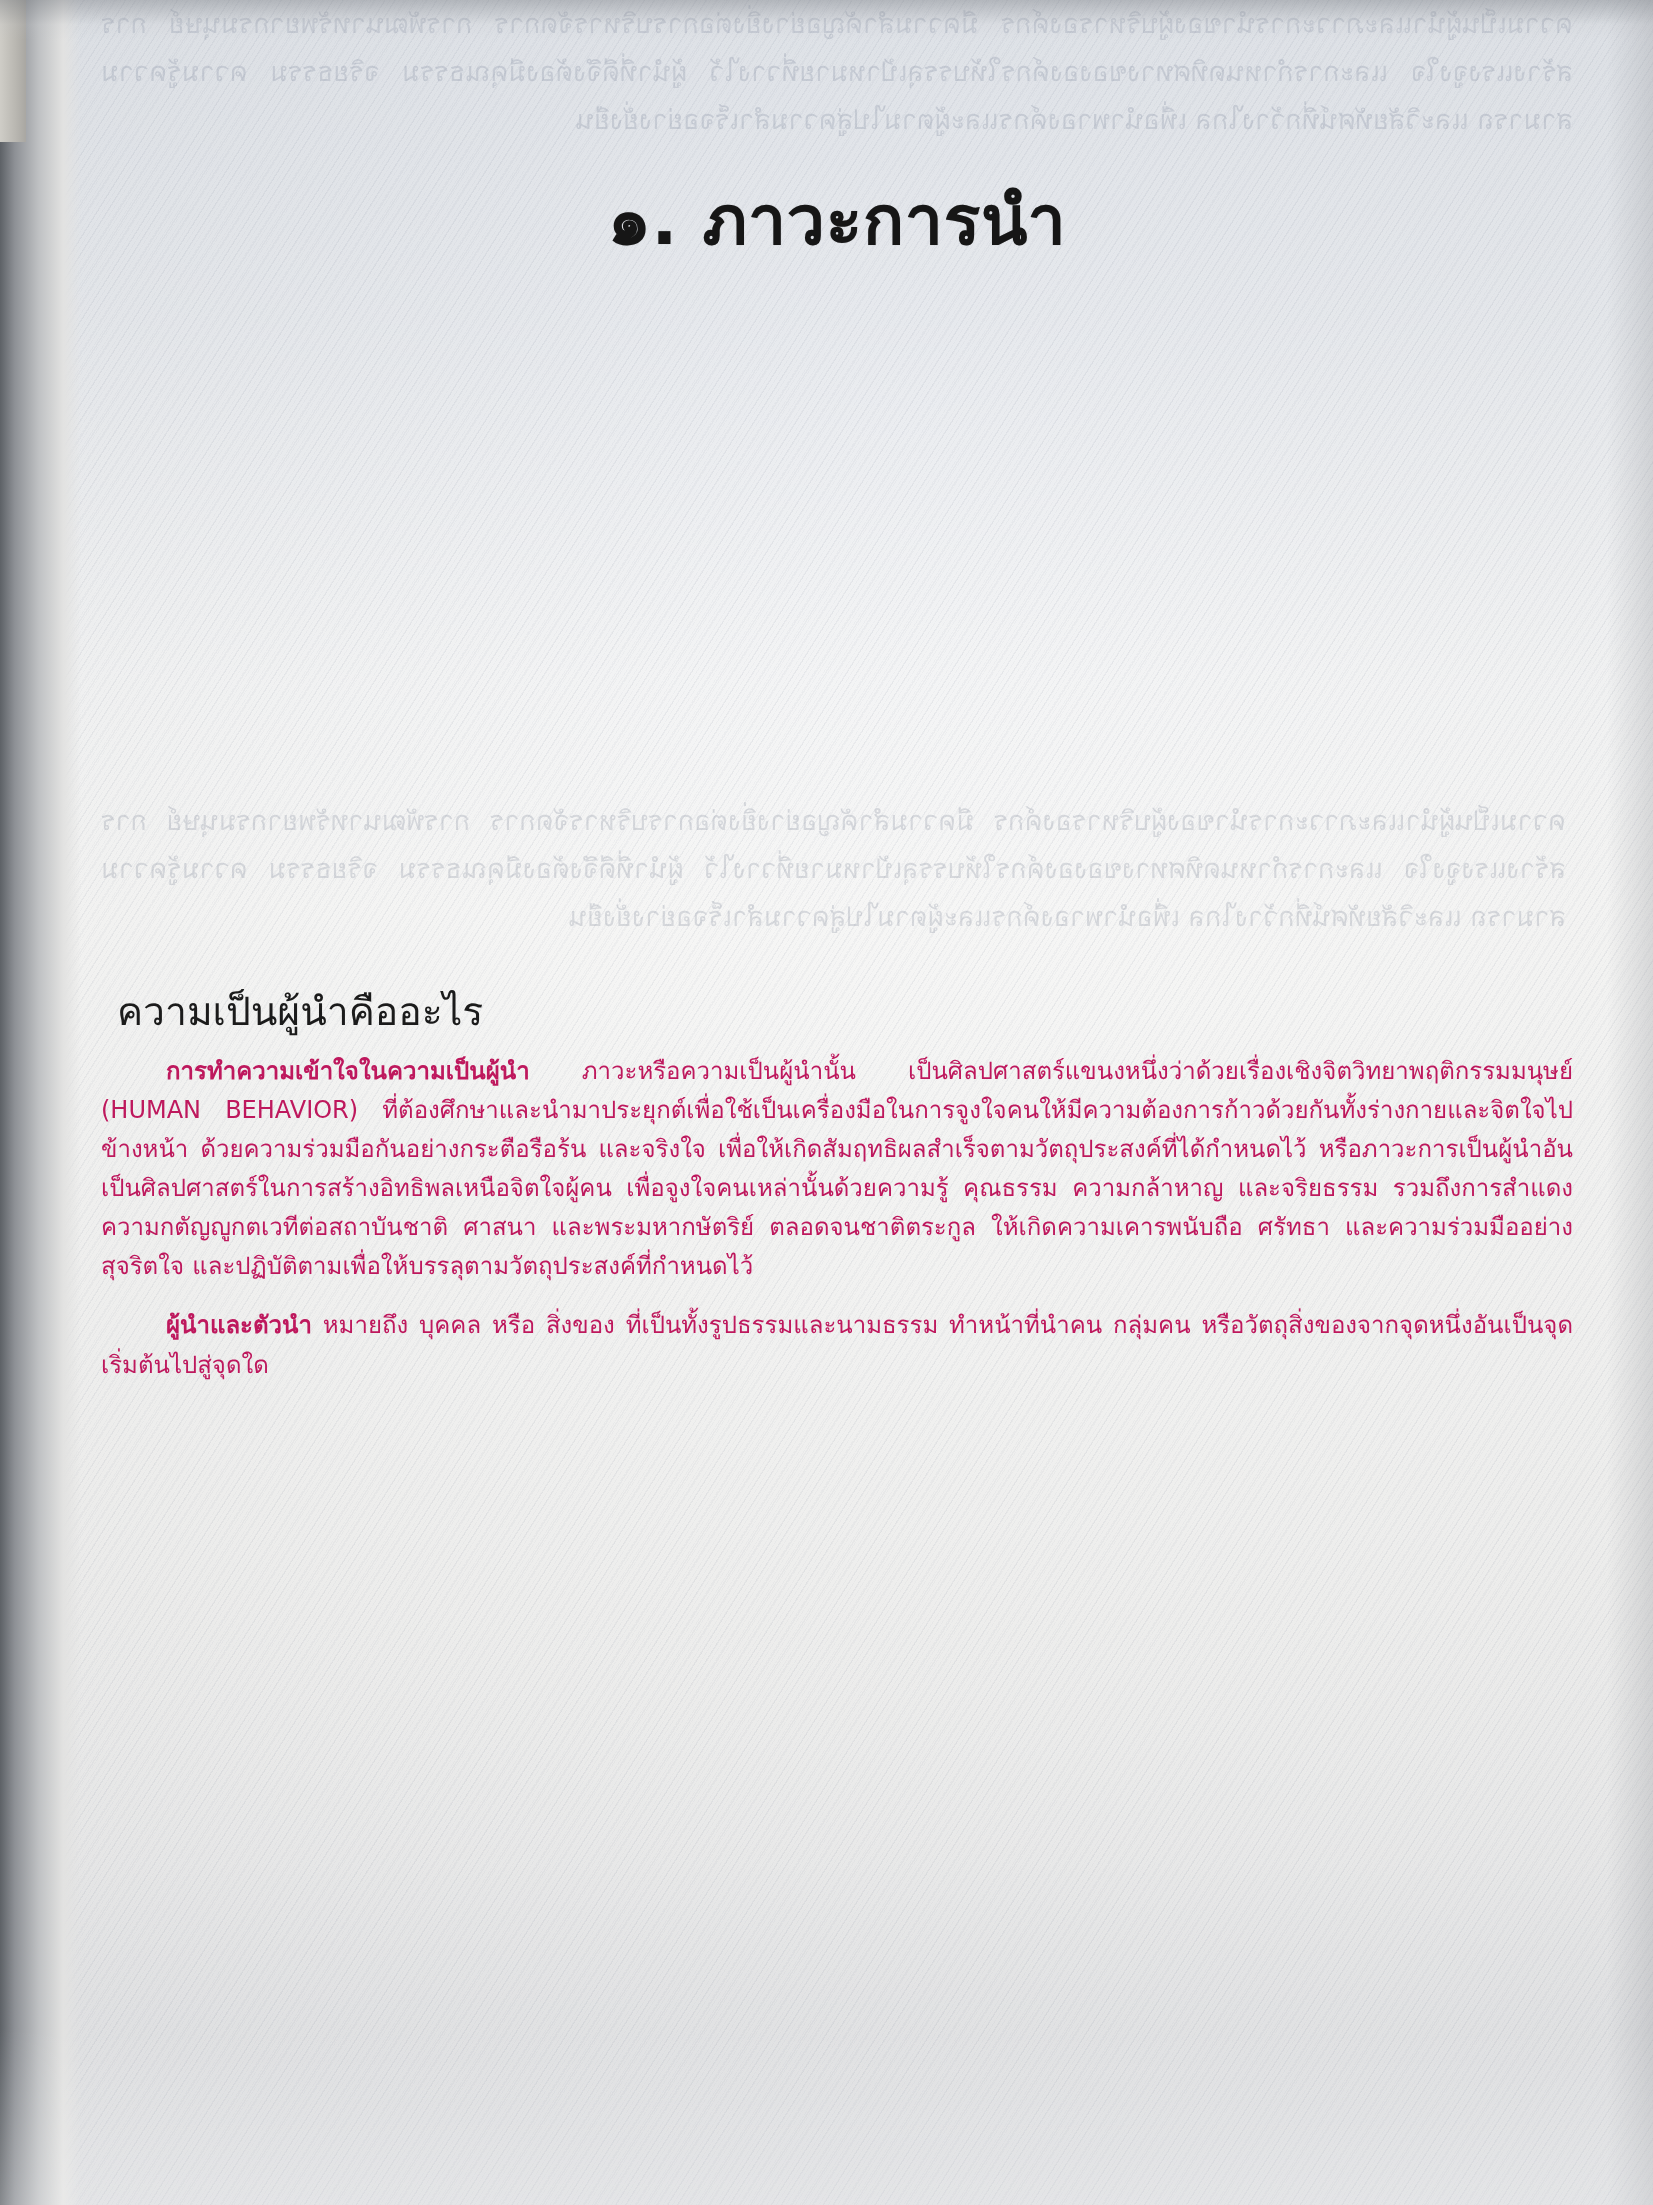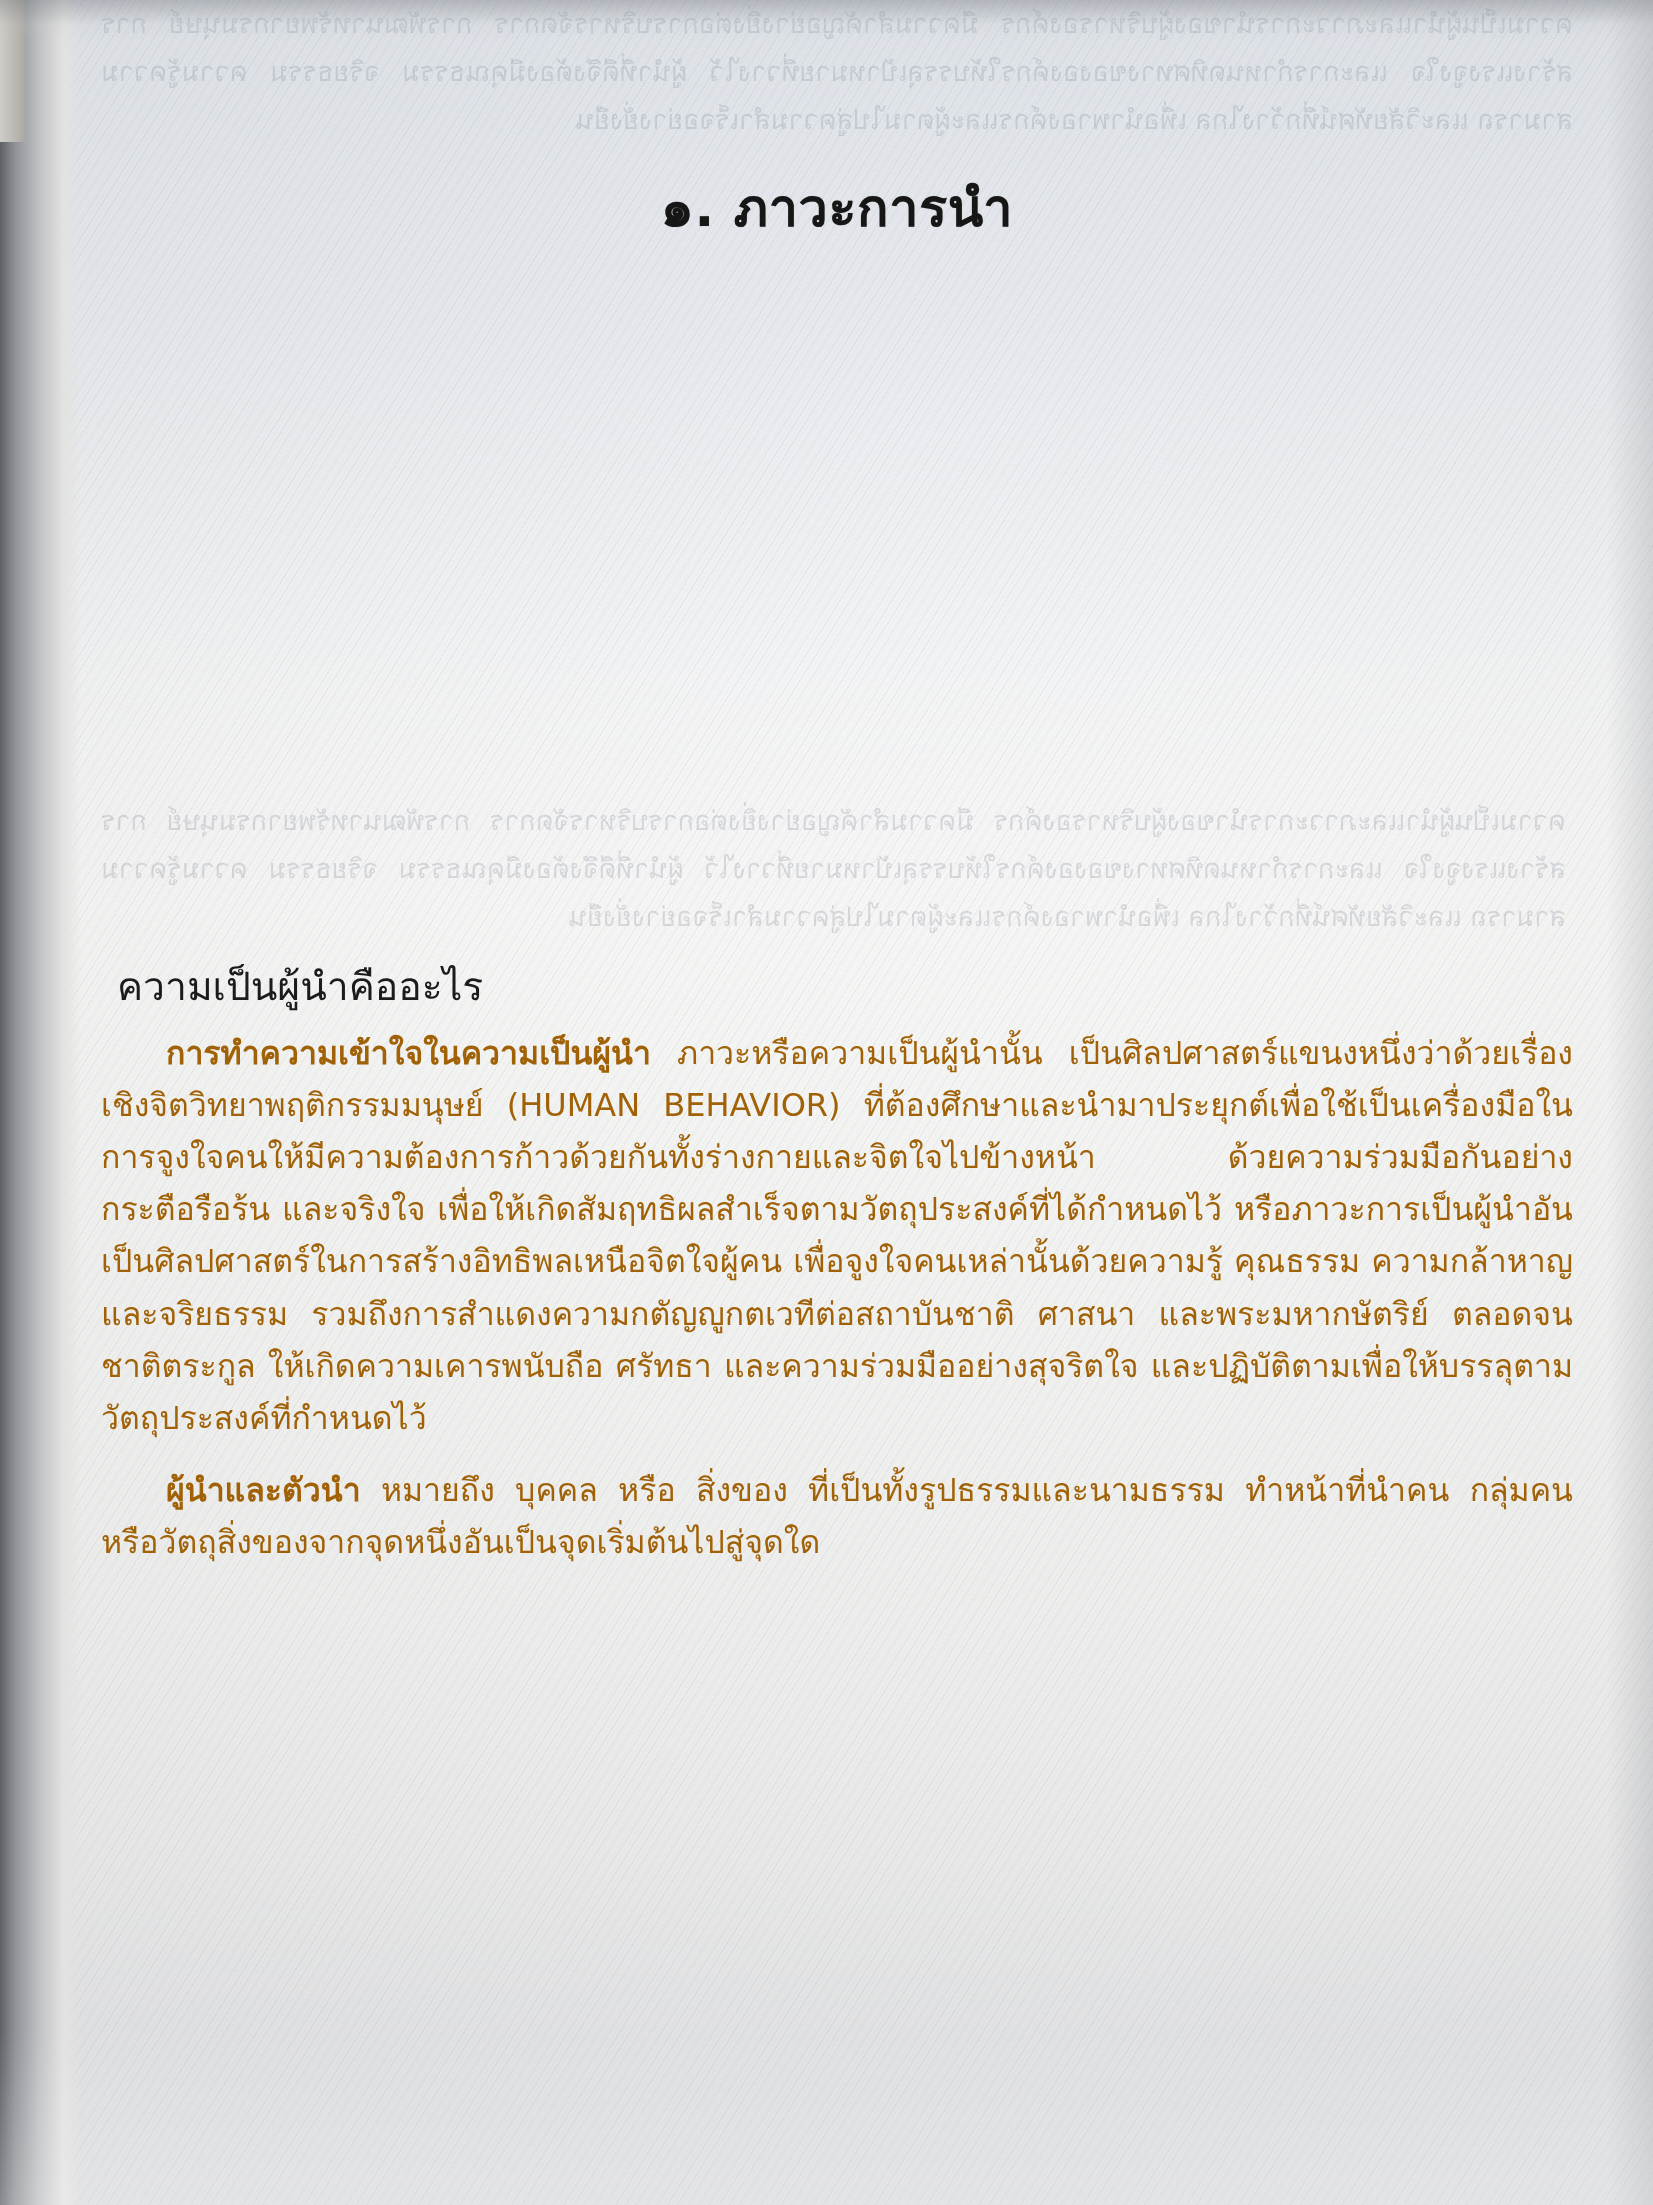--- a/index.html
+++ b/index.html
@@ -133,40 +133,40 @@
     position: absolute;
     left: 101px;
     right: 81px;
     top: 0;
   }
 
   .chapter-heading {
     margin: 0;
     padding-top: 166px;
     text-align: center;
-    font-size: 52px;
+    font-size: 68px;
     font-weight: 700;
     color: #161616;
     letter-spacing: 0.7px;
     text-shadow: 0 0 0.8px rgba(0,0,0,0.35);
   }
 
   .section-heading {
     margin: 16px;
     padding-top: 699px;
     font-size: 39px;
     font-weight: 400;
     color: #1b1b1b;
     line-height: 1.2;
   }
 
   .body-block {
-    font-size: 32px;
+    font-size: 24px;
     line-height: 1.63;
-    color: #a16207;
+    color: #be185d;
     text-align: justify;
     text-justify: inter-word;
     word-spacing: 0.7px;
   }
   .body-block p {
     margin: 0 0 20px 0;
     text-indent: 65px;
   }
   .lead {
     font-weight: 700;

